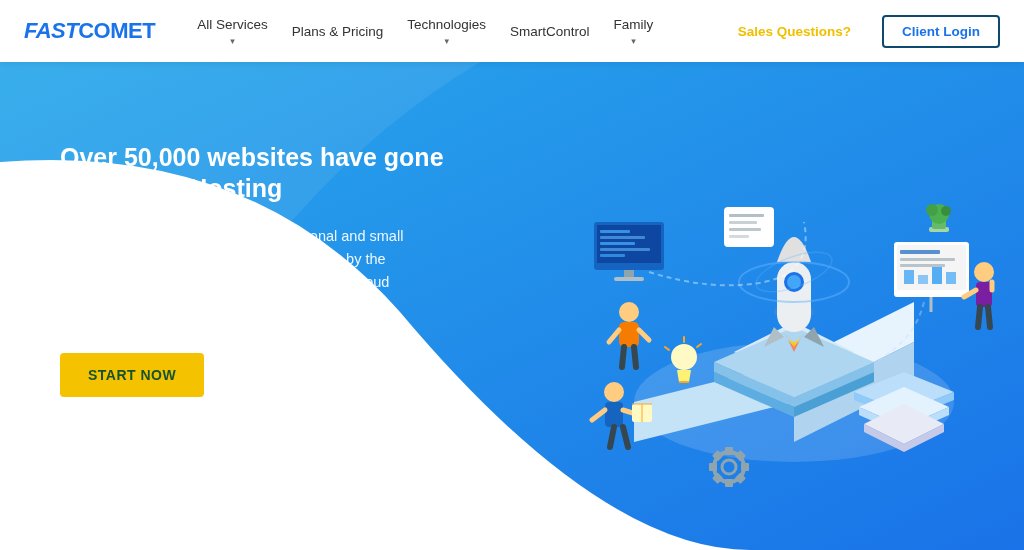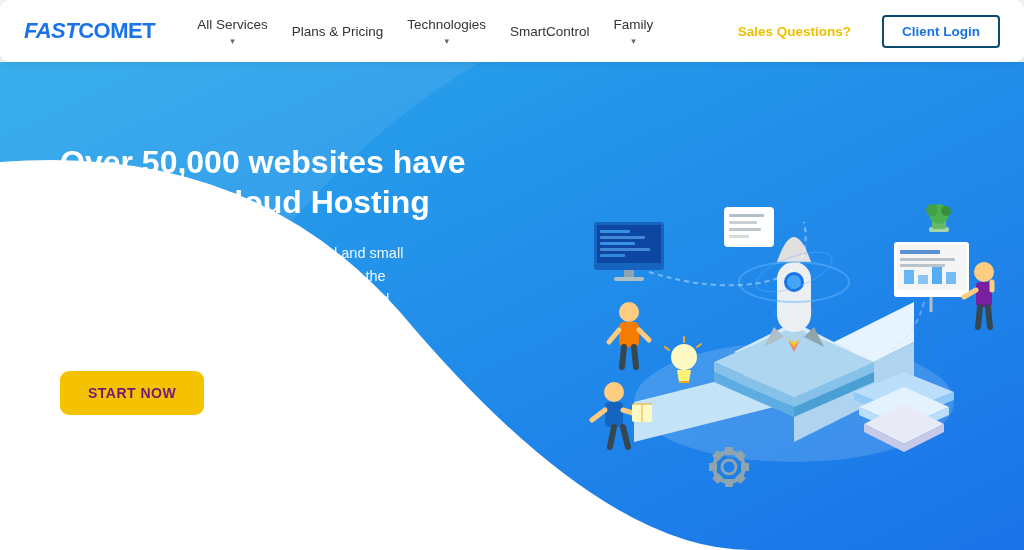--- a/index.html
+++ b/index.html
@@ -14,21 +14,20 @@
     
     .navbar {
       position: relative;
       z-index: 10;
       background: #fff;
       display: flex;
       align-items: center;
       padding: 0 24px;
       height: 62px;
       box-shadow: 0 2px 6px rgba(0,0,0,0.08);
-      border-radius: 9px;
     }
     .logo {
       font-size: 22px;
       font-weight: 900;
       color: #1a73e8;
       letter-spacing: -0.5px;
       margin-right: 32px;
       white-space: nowrap;
     }
     .logo span.fast { font-style: italic; color: #1a73e8; }
@@ -114,46 +113,46 @@
       display: flex;
       align-items: flex-start;
       padding: 60px 60px 0 60px;
     }
     .hero-text {
       max-width: 430px;
       color: #fff;
       padding-top: 20px;
     }
     .hero-title {
-      font-size: 32px;
+      font-size: 25px;
       font-weight: 800;
       line-height: 1.25;
       margin-bottom: 20px;
       color: #fff;
     }
     .hero-subtitle {
       font-size: 14.5px;
       line-height: 1.6;
       color: rgba(255,255,255,0.92);
       margin-bottom: 36px;
       max-width: 380px;
     }
     .hero-buttons {
       display: flex;
       gap: 14px;
       align-items: center;
     }
     .btn-start {
       background: #f5c200;
-      color: #701a75;
+      color: #14532d;
       border: none;
       padding: 14px 28px;
       font-size: 14px;
       font-weight: 800;
-      border-radius: 9px;
+      border-radius: 4px;
       cursor: pointer;
       letter-spacing: 0.5px;
       text-transform: uppercase;
     }
     .btn-plans {
       background: rgba(255,255,255,0.15);
       color: #fff;
       border: 2px solid rgba(255,255,255,0.7);
       padding: 12px 22px;
       font-size: 14px;

